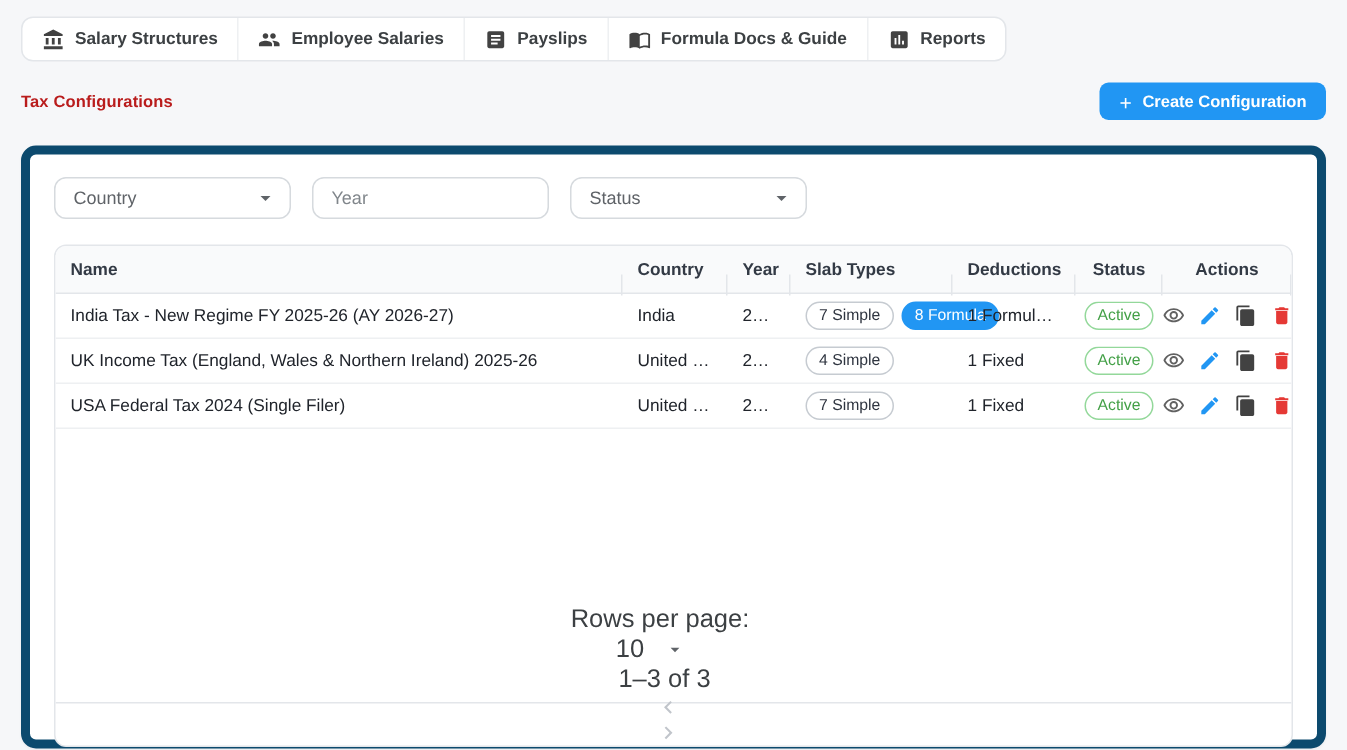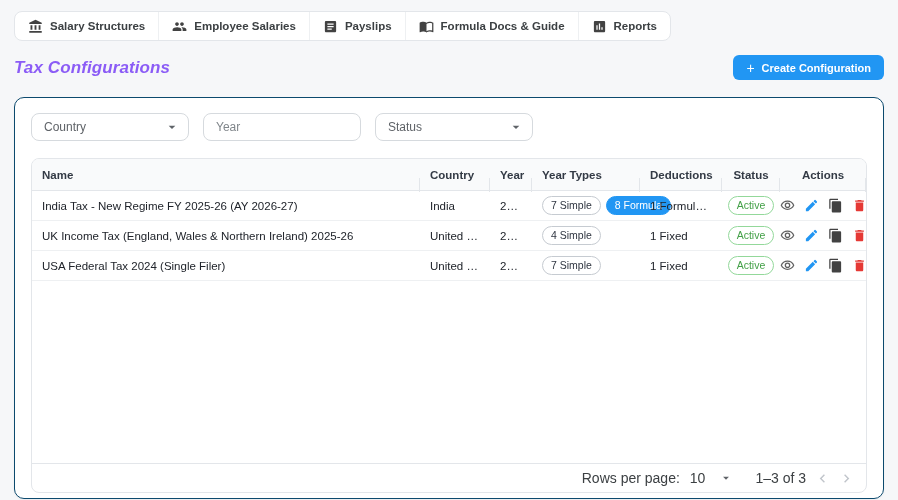--- a/index.html
+++ b/index.html
@@ -9,26 +9,26 @@
 
   
   .tabbar { display:inline-flex; background:#fff; border:1px solid #e3e6ea; border-radius:8px; overflow:hidden; margin-bottom:14px; }
   .tab { display:flex; align-items:center; gap:7px; padding:0 13px; height:28px; font-size:11.5px; font-weight:bold; color:#3c4043; border-right:1px solid #eef0f2; cursor:pointer; white-space:nowrap; }
   .tab:last-child { border-right:none; }
   .tab.active { background:#e8f2fd; color:#2196f3; }
   .ticon svg { width:15px; height:15px; display:block; }
 
   
   .page-header { display:flex; align-items:center; justify-content:space-between; margin-bottom:17px; }
-  .page-title { font-size:17px; font-weight:bold; color:#8b5cf6; letter-spacing:.1px;font-style:italic; }
+  .page-title { font-size:11px; font-weight:bold; color:#b91c1c; letter-spacing:.1px; }
   .create-btn { display:flex; align-items:center; gap:7px; background:#2196f3; color:#fff; border:none; border-radius:6px; height:25px; padding:0 13px; font-size:11px; font-weight:bold; font-family:inherit; cursor:pointer; }
   .create-btn .plus { font-size:14px; font-weight:normal; line-height:1; }
 
   
-  .card { background:#fff; border:1px solid #0c4a6e; border-radius:10px; box-shadow:0 1px 2px rgba(16,24,40,.05); height:402px; padding:15px 16px 5px; }
+  .card { background:#fff; border:6px solid #0c4a6e; border-radius:10px; box-shadow:0 1px 2px rgba(16,24,40,.05); height:402px; padding:15px 16px 5px; }
 
   
   .filters { display:flex; gap:14px; }
   .selectbox { width:158px; height:28px; border:1px solid #d6dade; border-radius:8px; display:flex; align-items:center; justify-content:space-between; padding:0 8px 0 12px; color:#5f6368; font-size:12px; cursor:pointer; background:#fff; }
   .selectbox svg { width:16px; height:16px; display:block; }
   .year-input { width:158px; height:28px; border:1px solid #d6dade; border-radius:8px; padding:0 12px; font-size:12px; color:#202124; font-family:inherit; outline:none; background:#fff; }
   .year-input::placeholder { color:#80868b; }
 
   
   :root { --cols: minmax(0,1fr) 70px 42px 108px 82px 58px 86px; }
@@ -47,21 +47,21 @@
   .c-actions { display:flex; justify-content:center; align-items:center; gap:9px; }
   .abtn { cursor:pointer; display:flex; }
   .abtn svg { width:15px; height:15px; display:block; }
 
   .chip { display:inline-flex; align-items:center; height:19px; padding:0 8px; border-radius:10px; font-size:10.5px; line-height:1; }
   .chip.outlined { border:1px solid #c6cbd1; color:#2f3540; background:#fff;text-align:right; }
   .chip.filled { background:#2196f3; color:#fff; border:1px solid #2196f3; }
   .chip.status { border:1px solid #93d89a; color:#43a047; background:#fff; }
 
   
-  .dg-footer { margin-top:auto; border-top:1px solid #e3e6ea; height:29px; display:flex; align-items:center; justify-content:flex-end; font-size:14px; color:#3c4043; padding-right:8px; }
+  .dg-footer { margin-top:auto; border-top:1px solid #e3e6ea; height:29px; display:flex; align-items:center; justify-content:flex-end; font-size:17px; color:#3c4043; padding-right:8px;flex-direction:column; }
   .rpp-label { margin-right:10px; }
   .rpp-select { display:flex; align-items:center; gap:14px; cursor:pointer; margin-right:22px; }
   .rpp-select svg { width:14px; height:14px; display:block; }
   .range { margin-right:4px; }
   .pg-btn { display:flex; align-items:center; justify-content:center; width:24px; height:24px; cursor:default; }
   .pg-btn svg { width:17px; height:17px; display:block; }
 </style>
 </head>
 <body>
 
@@ -138,21 +138,21 @@
             </svg>
           </span>
       </div>
     </div>
 
     <div class="datagrid">
       <div class="dg-header" id="dg-header">
           <div class="hcell ">Name</div>
           <div class="hcell ">Country</div>
           <div class="hcell right">Year</div>
-          <div class="hcell ">Year Types</div>
+          <div class="hcell ">Slab Types</div>
           <div class="hcell ">Deductions</div>
           <div class="hcell center">Status</div>
           <div class="hcell center">Actions</div>
         </div>
       <div class="dg-body" id="dg-body">
           <div class="dg-row">
             <div class="cell c-name">India Tax - New Regime FY 2025-26 (AY 2026-27)</div>
             <div class="cell c-country">India</div>
             <div class="cell c-year">2025</div>
             <div class="cell c-slabs">

